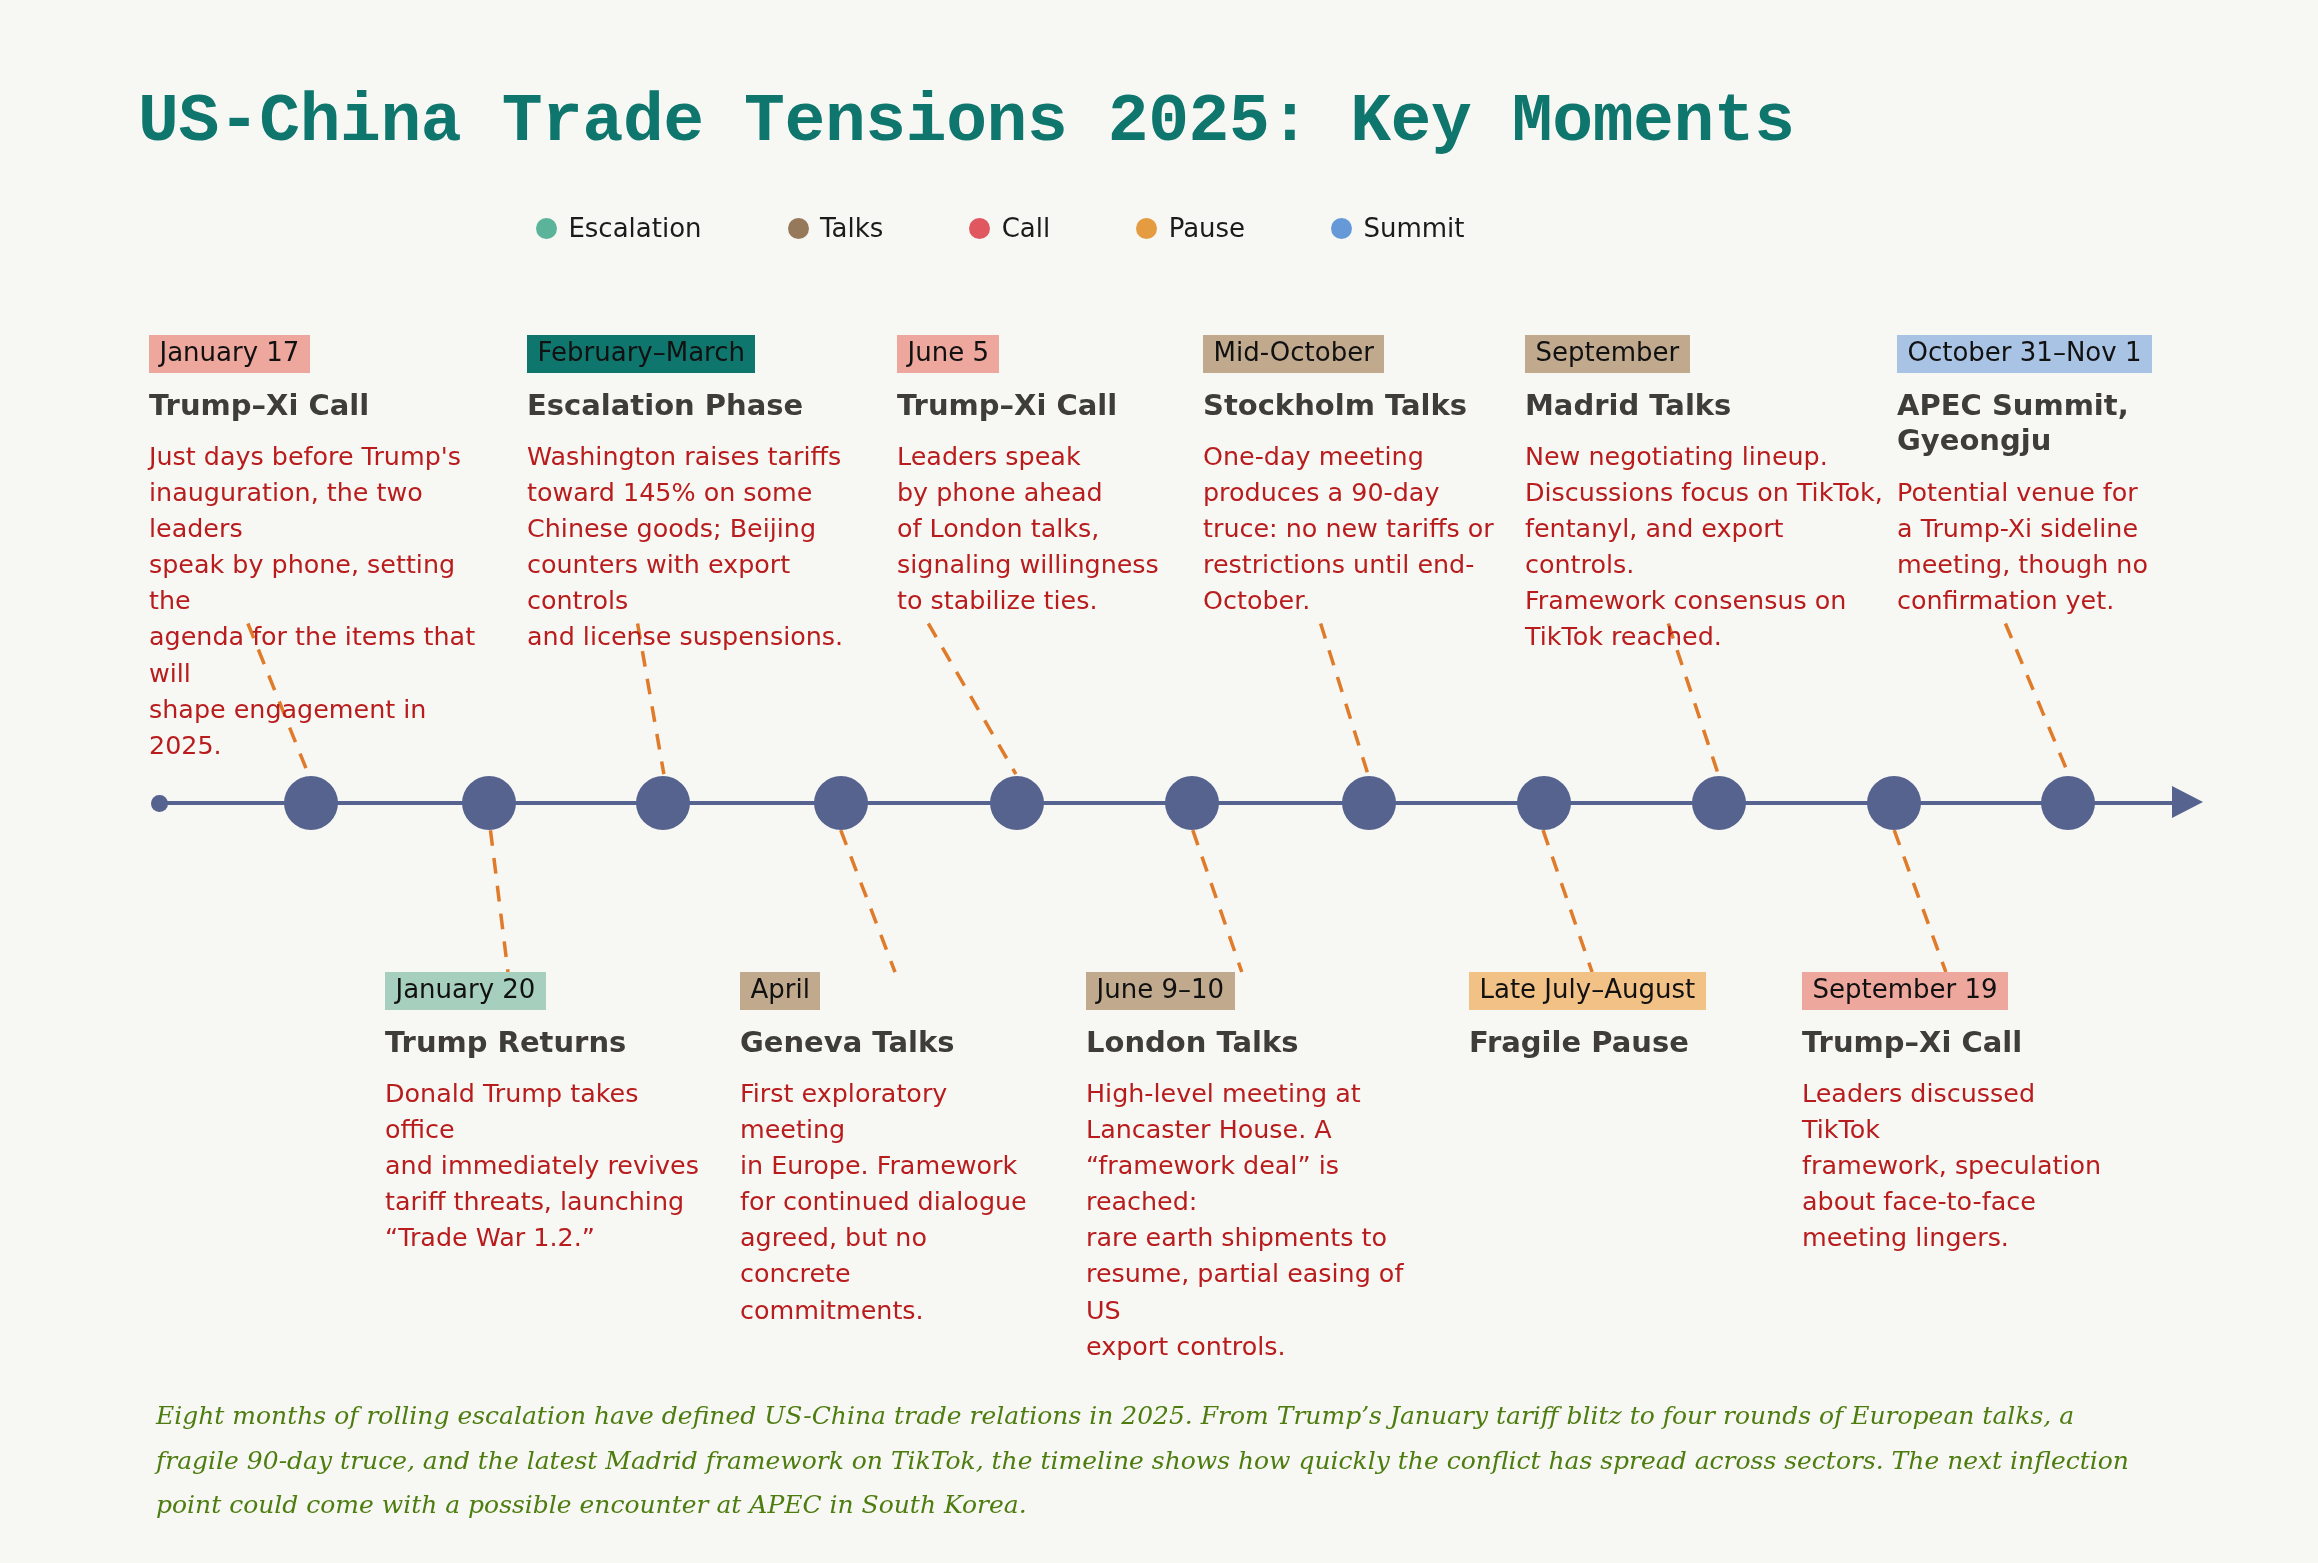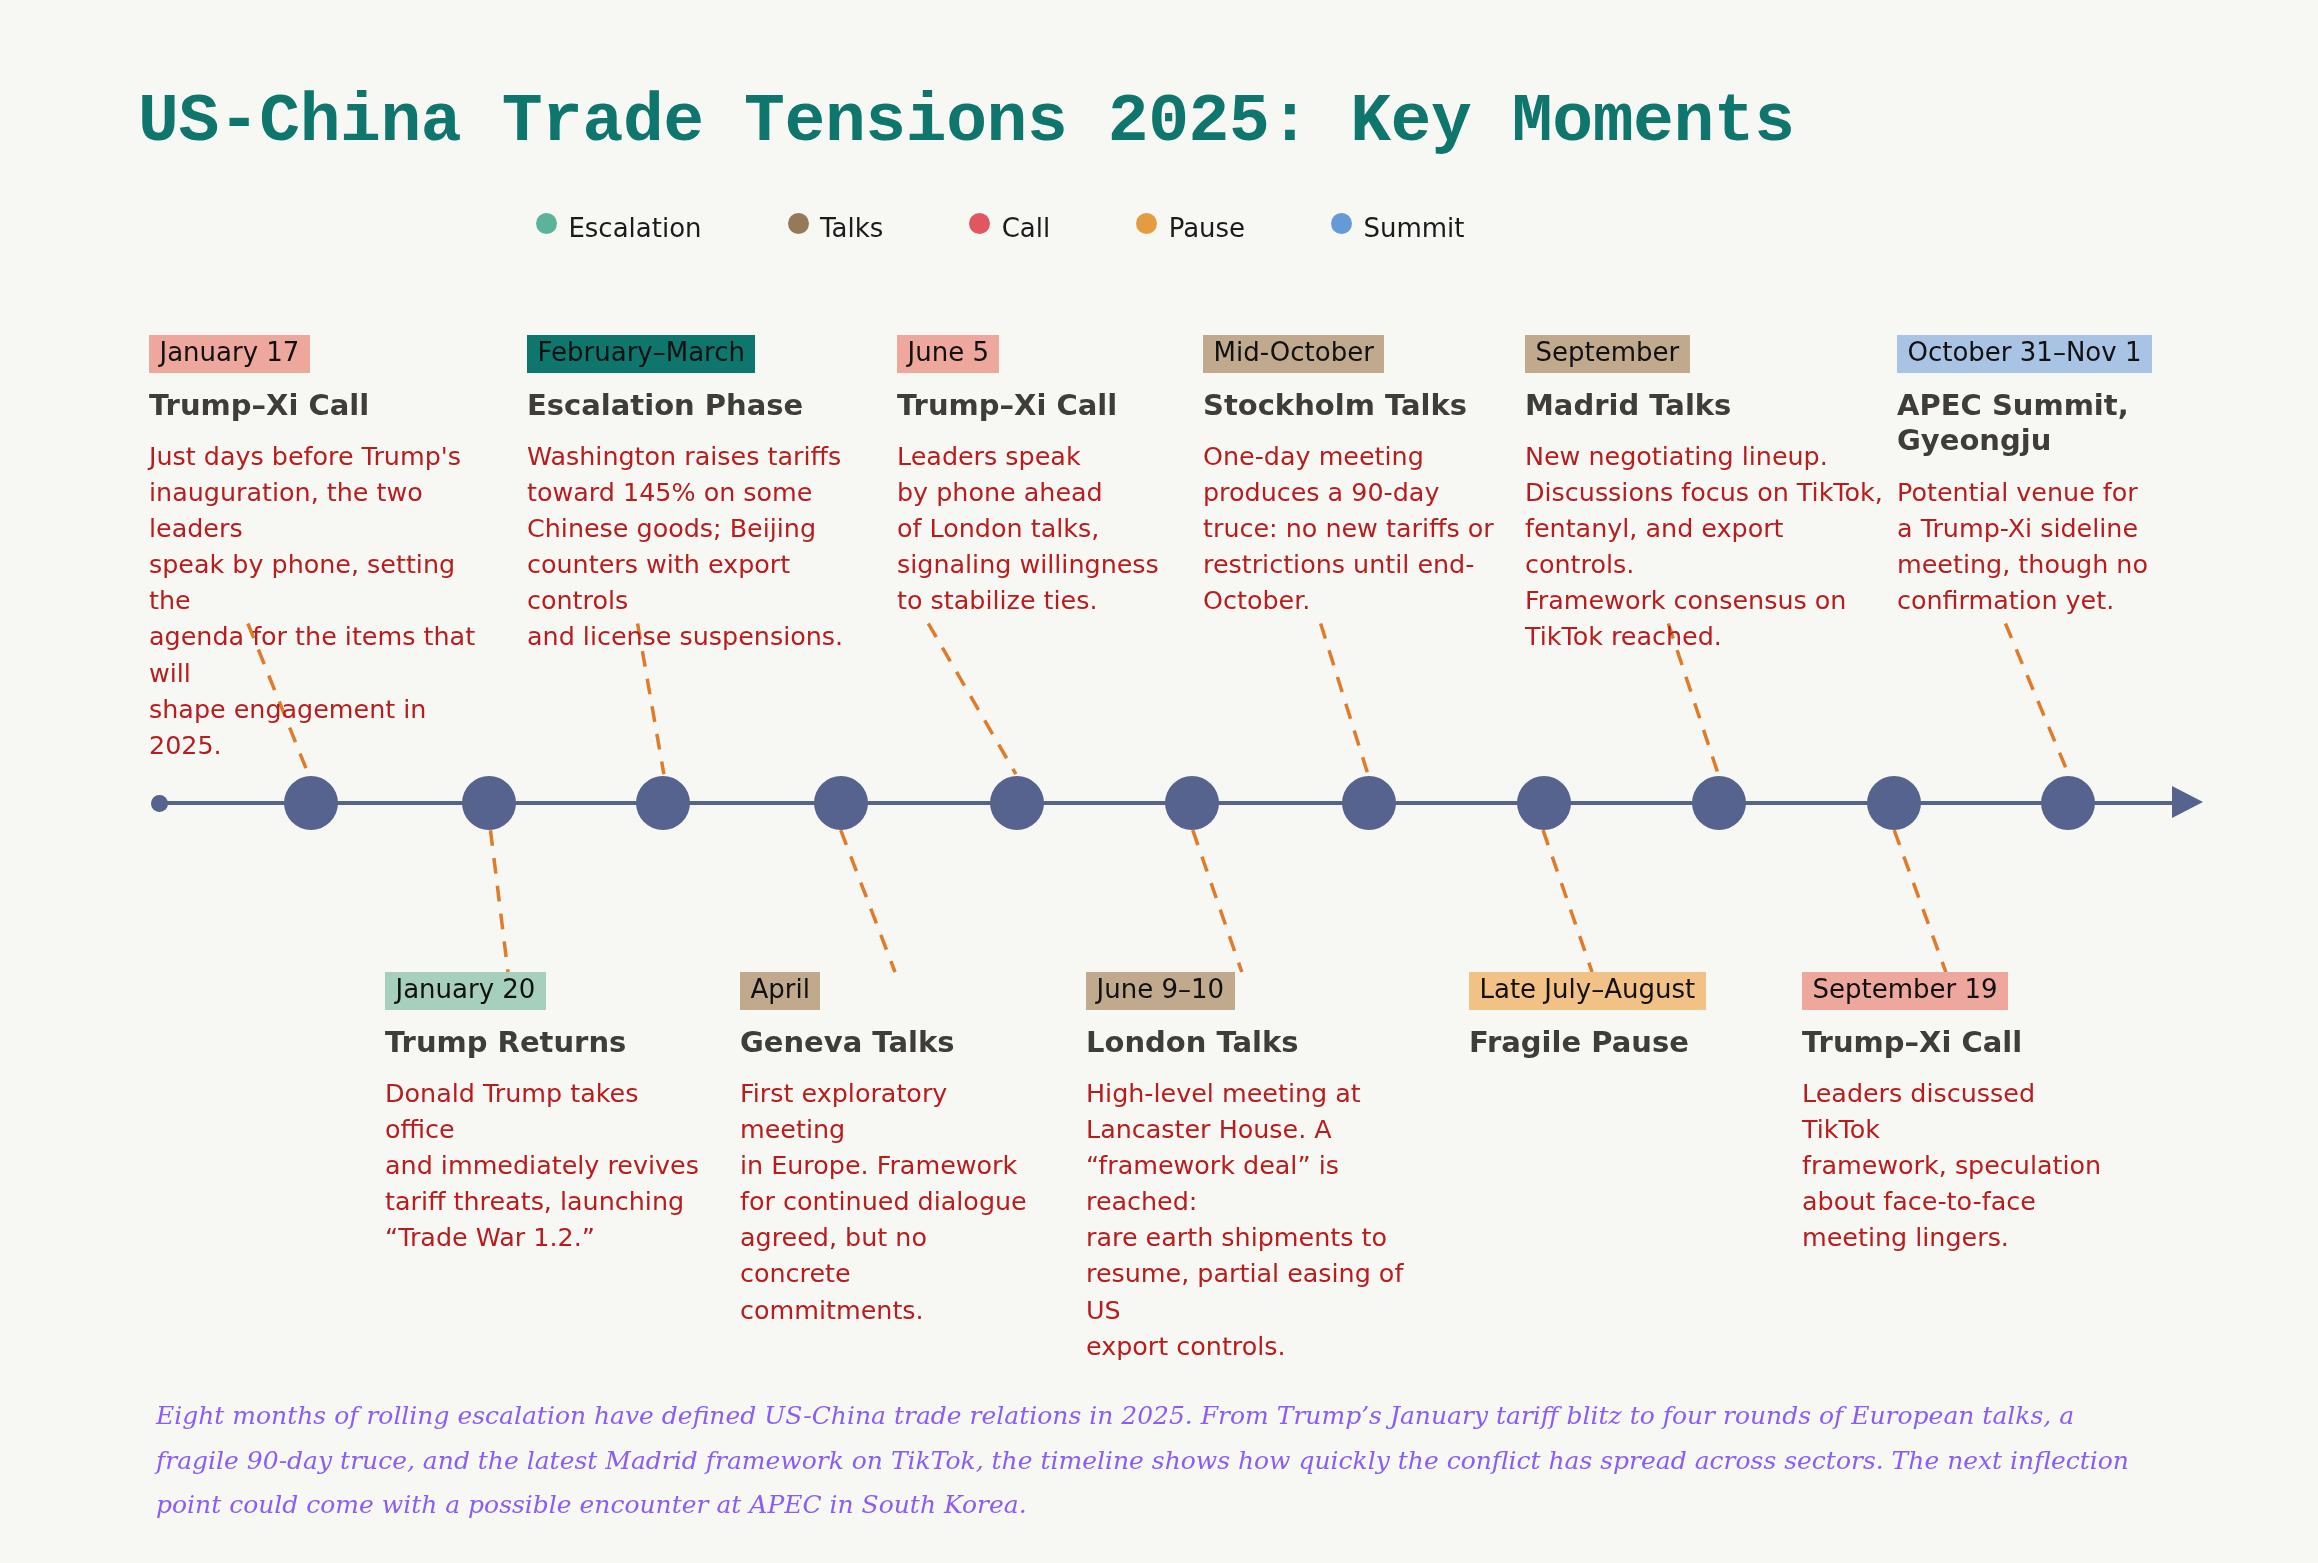--- a/index.html
+++ b/index.html
@@ -26,21 +26,21 @@
   
   .legend {
     position: absolute;
     left: 536px; top: 213px;
     display: flex;
     align-items: center;
     gap: 0;
   }
   .legend-item {
     display: flex;
-    align-items: flex-start;
+    align-items: center;
     gap: 11.4px;
     margin-right: 86px;
   }
   .legend-item:last-child { margin-right: 0; }
   .legend-dot {
     width: 21px; height: 21px;
     border-radius: 50%;
     flex: 0 0 auto;
   }
   .legend-label {
@@ -112,21 +112,21 @@
 
   
   .footer {
     position: absolute;
     left: 156px; top: 1394px;
     width: 2005px;
     font-family: "DejaVu Serif", serif;
     font-style: italic;
     font-size: 25px;
     line-height: 1.78;
-    color: #8b5cf6;
+    color: #4d7c0f;
   }
 </style>
 </head>
 <body>
 
 <div class="page">
 
   <div class="title">US-China Trade Tensions 2025: Key Moments</div>
 
   <div class="legend">

